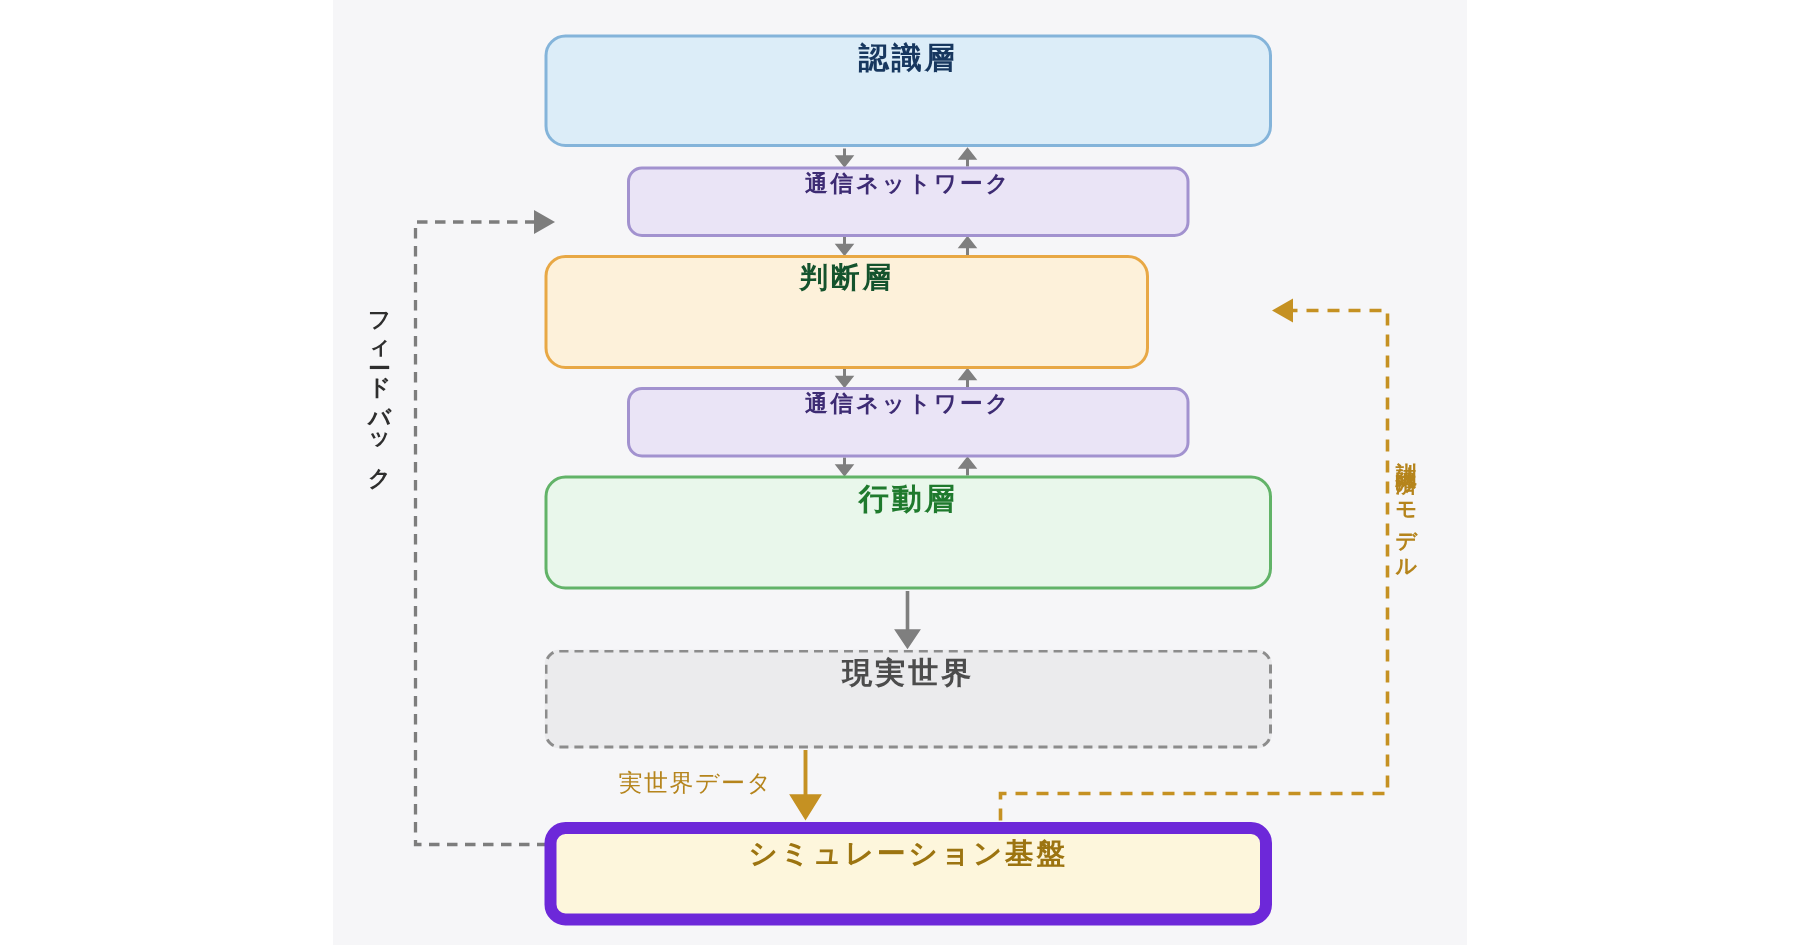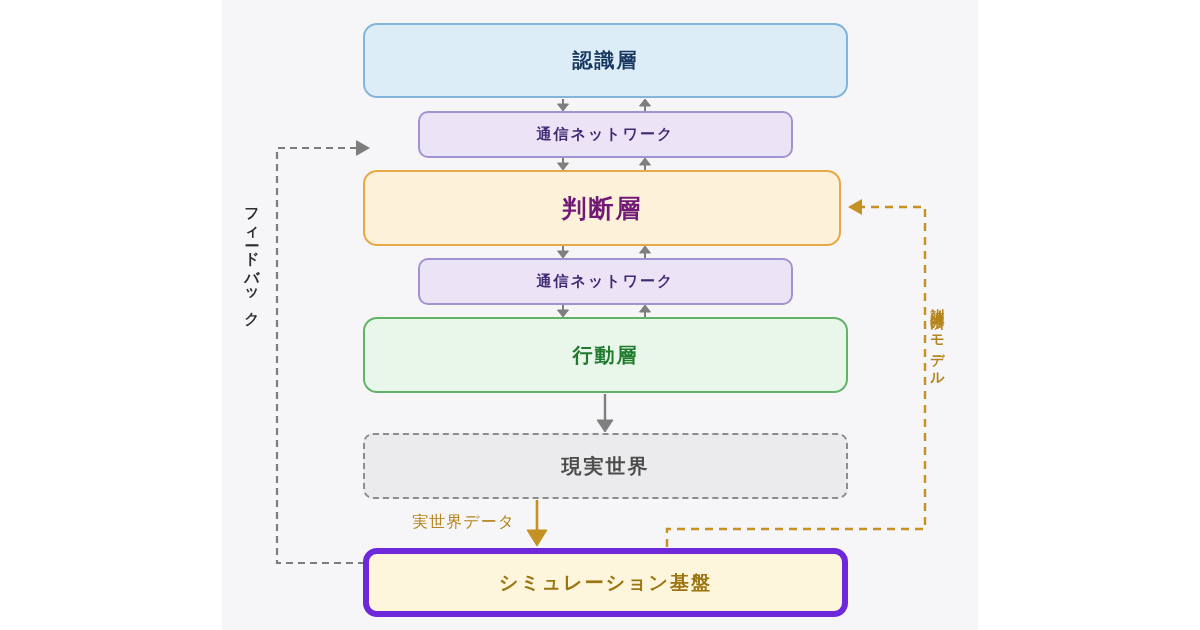--- a/index.html
+++ b/index.html
@@ -1,35 +1,35 @@
 <!DOCTYPE html>
 <html lang="ja"><head>
 <meta charset="utf-8">
 <style>
   html,body{margin:0;padding:0;background:#ffffff;}
   #stage{position:relative;width:1200px;height:630px;background:#ffffff;overflow:hidden;
          font-family:"Liberation Sans","DejaVu Sans",sans-serif;}
   #panel{position:absolute;left:222px;top:0;width:756px;height:630px;background:#f6f6f8;}
   svg.overlay{position:absolute;left:0;top:0;width:1200px;height:630px;pointer-events:none;}
-  .node{position:absolute;box-sizing:border-box;display:flex;align-items:center;justify-content:center;
+  .node{position:absolute;box-sizing:border-box;display:flex;align-items:flex-start;justify-content:center;
         font-weight:bold;letter-spacing:2px;}
   .node-recognition{left:363px;top:23px;width:485px;height:75px;background:#dcedf8;
         border:2px solid #84b4da;border-radius:14px;color:#17375f;font-size:20px;}
   .node-network-top{left:418px;top:111px;width:375px;height:47px;background:#eae4f6;
         border:2px solid #a292cf;border-radius:10px;color:#3d2b73;font-size:15px;}
-  .node-decision{left:363px;top:170px;width:478px;height:76px;background:#fdf1da;
-        border:2px solid #e8a845;border-radius:14px;color:#701a75;font-size:25px;}
+  .node-decision{left:363px;top:170px;width:403px;height:76px;background:#fdf1da;
+        border:2px solid #e8a845;border-radius:14px;color:#14532d;font-size:19px;}
   .node-network-bottom{left:418px;top:258px;width:375px;height:47px;background:#eae4f6;
         border:2px solid #a292cf;border-radius:10px;color:#3d2b73;font-size:15px;}
   .node-action{left:363px;top:317px;width:485px;height:76px;background:#e9f7eb;
         border:2px solid #62b368;border-radius:14px;color:#1f7a2d;font-size:20px;}
   .node-real-world{left:363px;top:433px;width:485px;height:66px;background:#ebebed;
         border:2.5px dashed #8c8c8c;border-radius:10px;color:#4c4c4c;font-size:20px;}
   .node-simulation{left:363px;top:548px;width:485px;height:69px;background:#fdf6dc;
-        border:6px solid #6d28d9;border-radius:14px;color:#9c7410;font-size:19px;}
+        border:8px solid #6d28d9;border-radius:14px;color:#9c7410;font-size:19px;}
   .vlabel{position:absolute;writing-mode:vertical-rl;text-orientation:mixed;
         font-weight:600;letter-spacing:3px;}
   .vlabel-feedback{left:242px;top:197px;height:125px;color:#2e2e2e;font-size:15px;}
   .vlabel-trained{left:929px;top:297px;height:125px;color:#b5841c;font-size:14px;font-weight:700;}
   .hlabel-realdata{position:absolute;left:400px;top:512px;width:115px;text-align:right;
         color:#b5841c;font-size:16px;font-weight:400;letter-spacing:1px;}
 </style>
 </head>
 <body>
 

